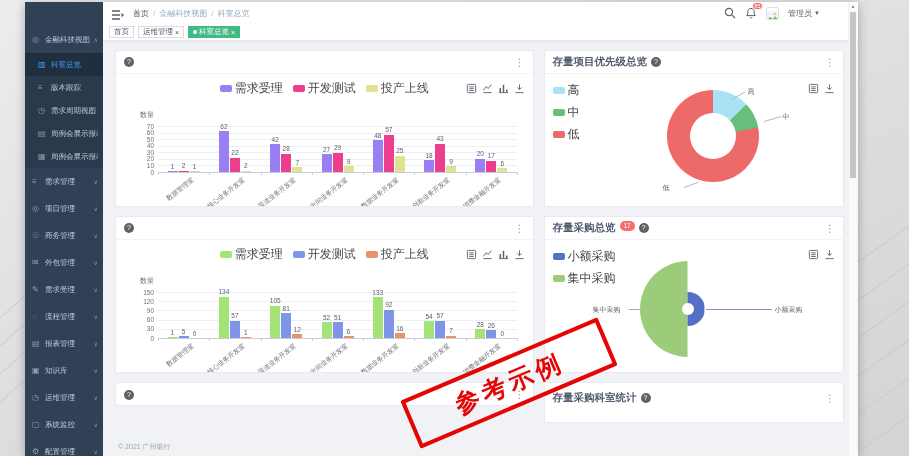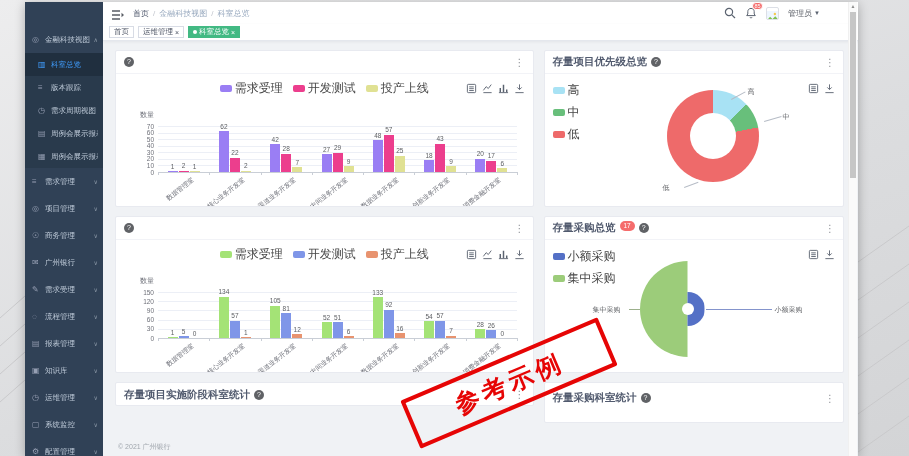--- a/index.html
+++ b/index.html
@@ -144,21 +144,21 @@
             <span class="mi-label">项目管理</span>
             <span class="chev">∨</span>
           </div>
           <div class="menu-item">
             <span class="mi-icon">☉</span>
             <span class="mi-label">商务管理</span>
             <span class="chev">∨</span>
           </div>
           <div class="menu-item">
             <span class="mi-icon">✉</span>
-            <span class="mi-label">广州银行</span>
+            <span class="mi-label">外包管理</span>
             <span class="chev">∨</span>
           </div>
           <div class="menu-item">
             <span class="mi-icon">✎</span>
             <span class="mi-label">需求受理</span>
             <span class="chev">∨</span>
           </div>
           <div class="menu-item">
             <span class="mi-icon">◌</span>
             <span class="mi-label">流程管理</span>
@@ -523,21 +523,20 @@
                 <div class="pline" style="left:84px;top:69px;width:11px;background:#9cb08c"></div>
                 <div class="pline" style="left:161px;top:69px;width:66px;background:#8494cc"></div>
                 <div class="plab" style="left:230px;top:65px">小额采购</div>
               </div>
           </section>
         </div>
 
         <div class="row">
           <section class="card w-l" style="height:24px">
             <header class="card-hd noline">
-              <span class="card-title">存量项目实施阶段科室统计</span>
               <span class="qicon">?</span>
               <span class="more">⋮</span>
             </header>
           </section>
           <section class="card w-r" style="height:41px">
             <header class="card-hd noline" style="padding-top:7px">
               <span class="card-title">存量采购科室统计</span>
               <span class="qicon">?</span>
               <span class="more">⋮</span>
             </header>

